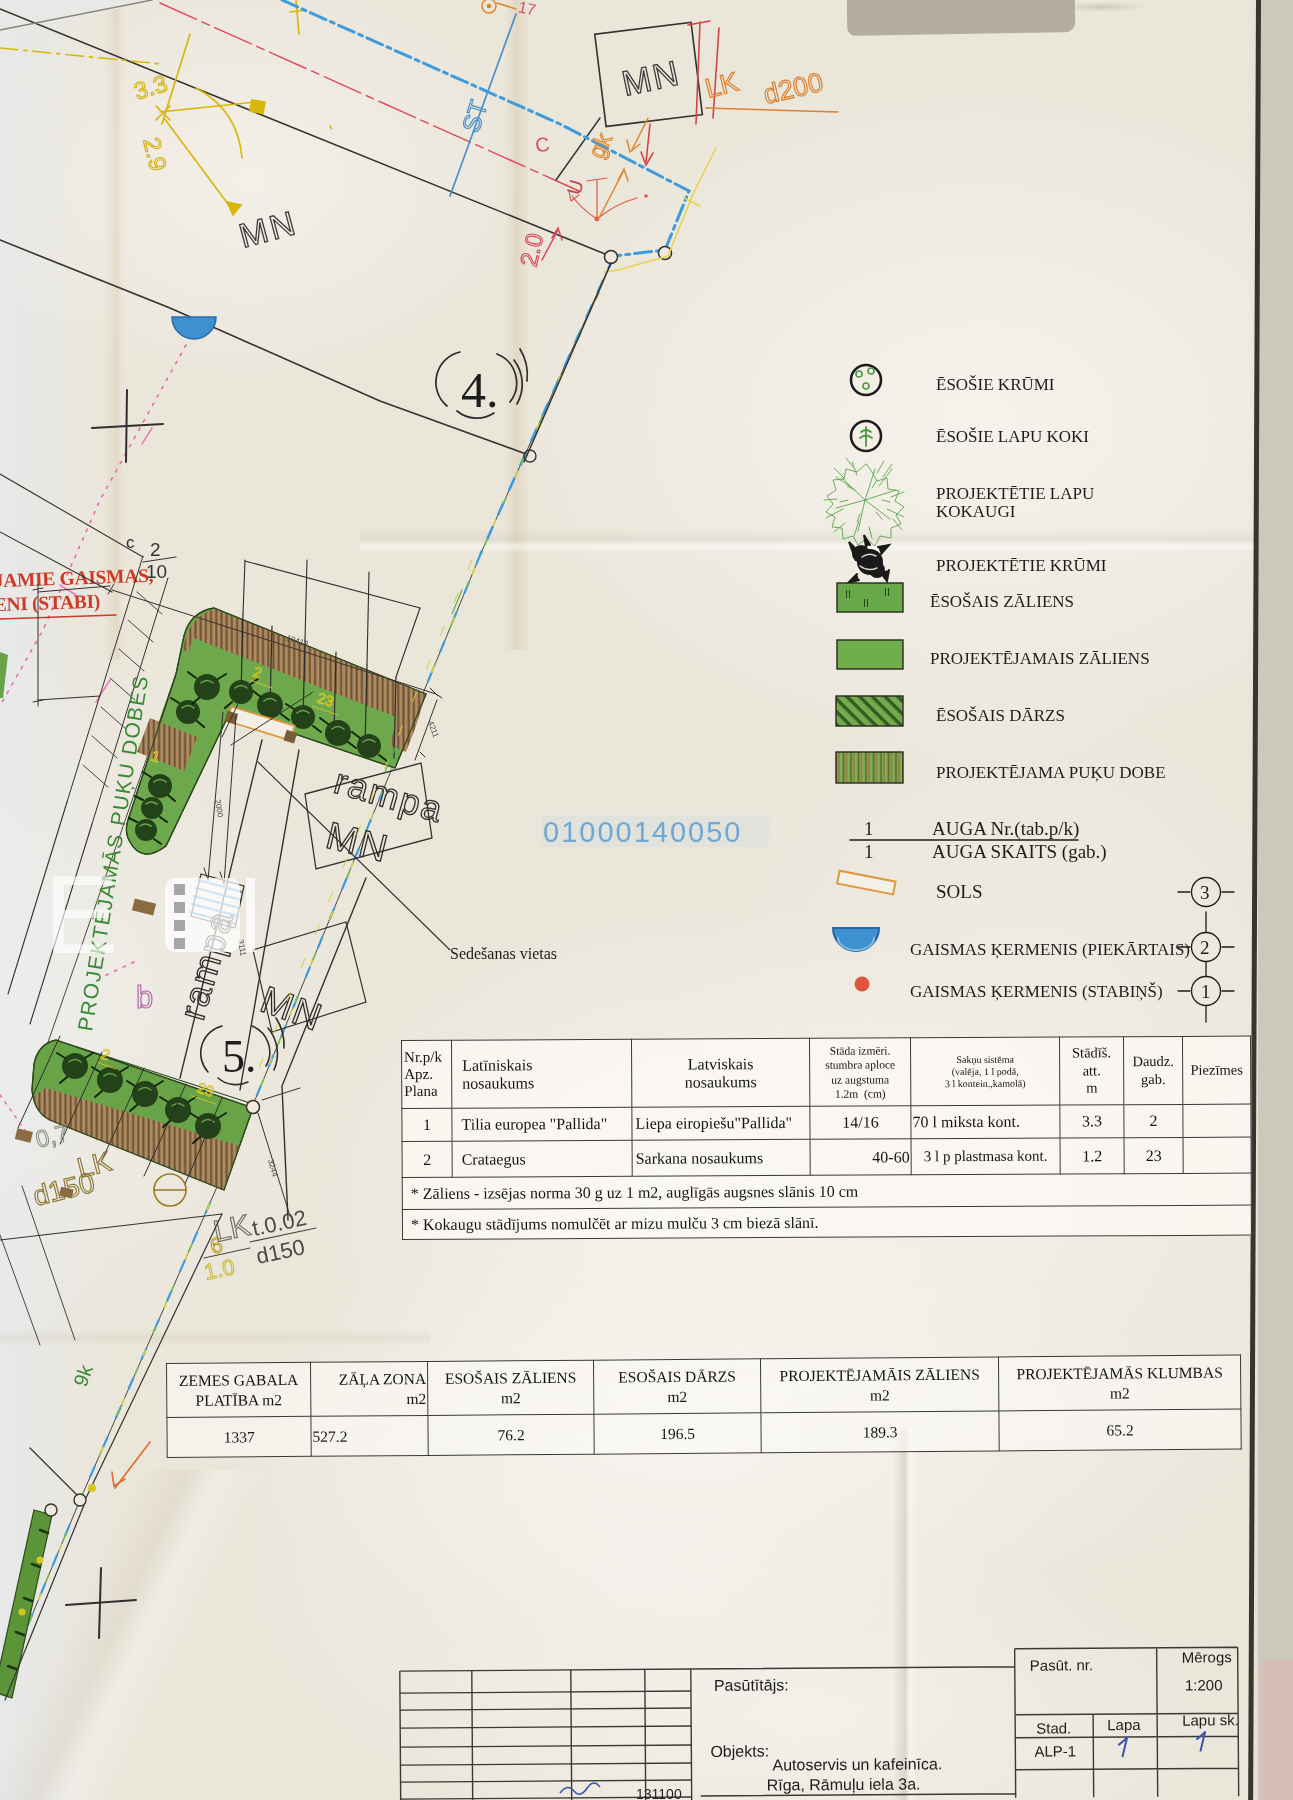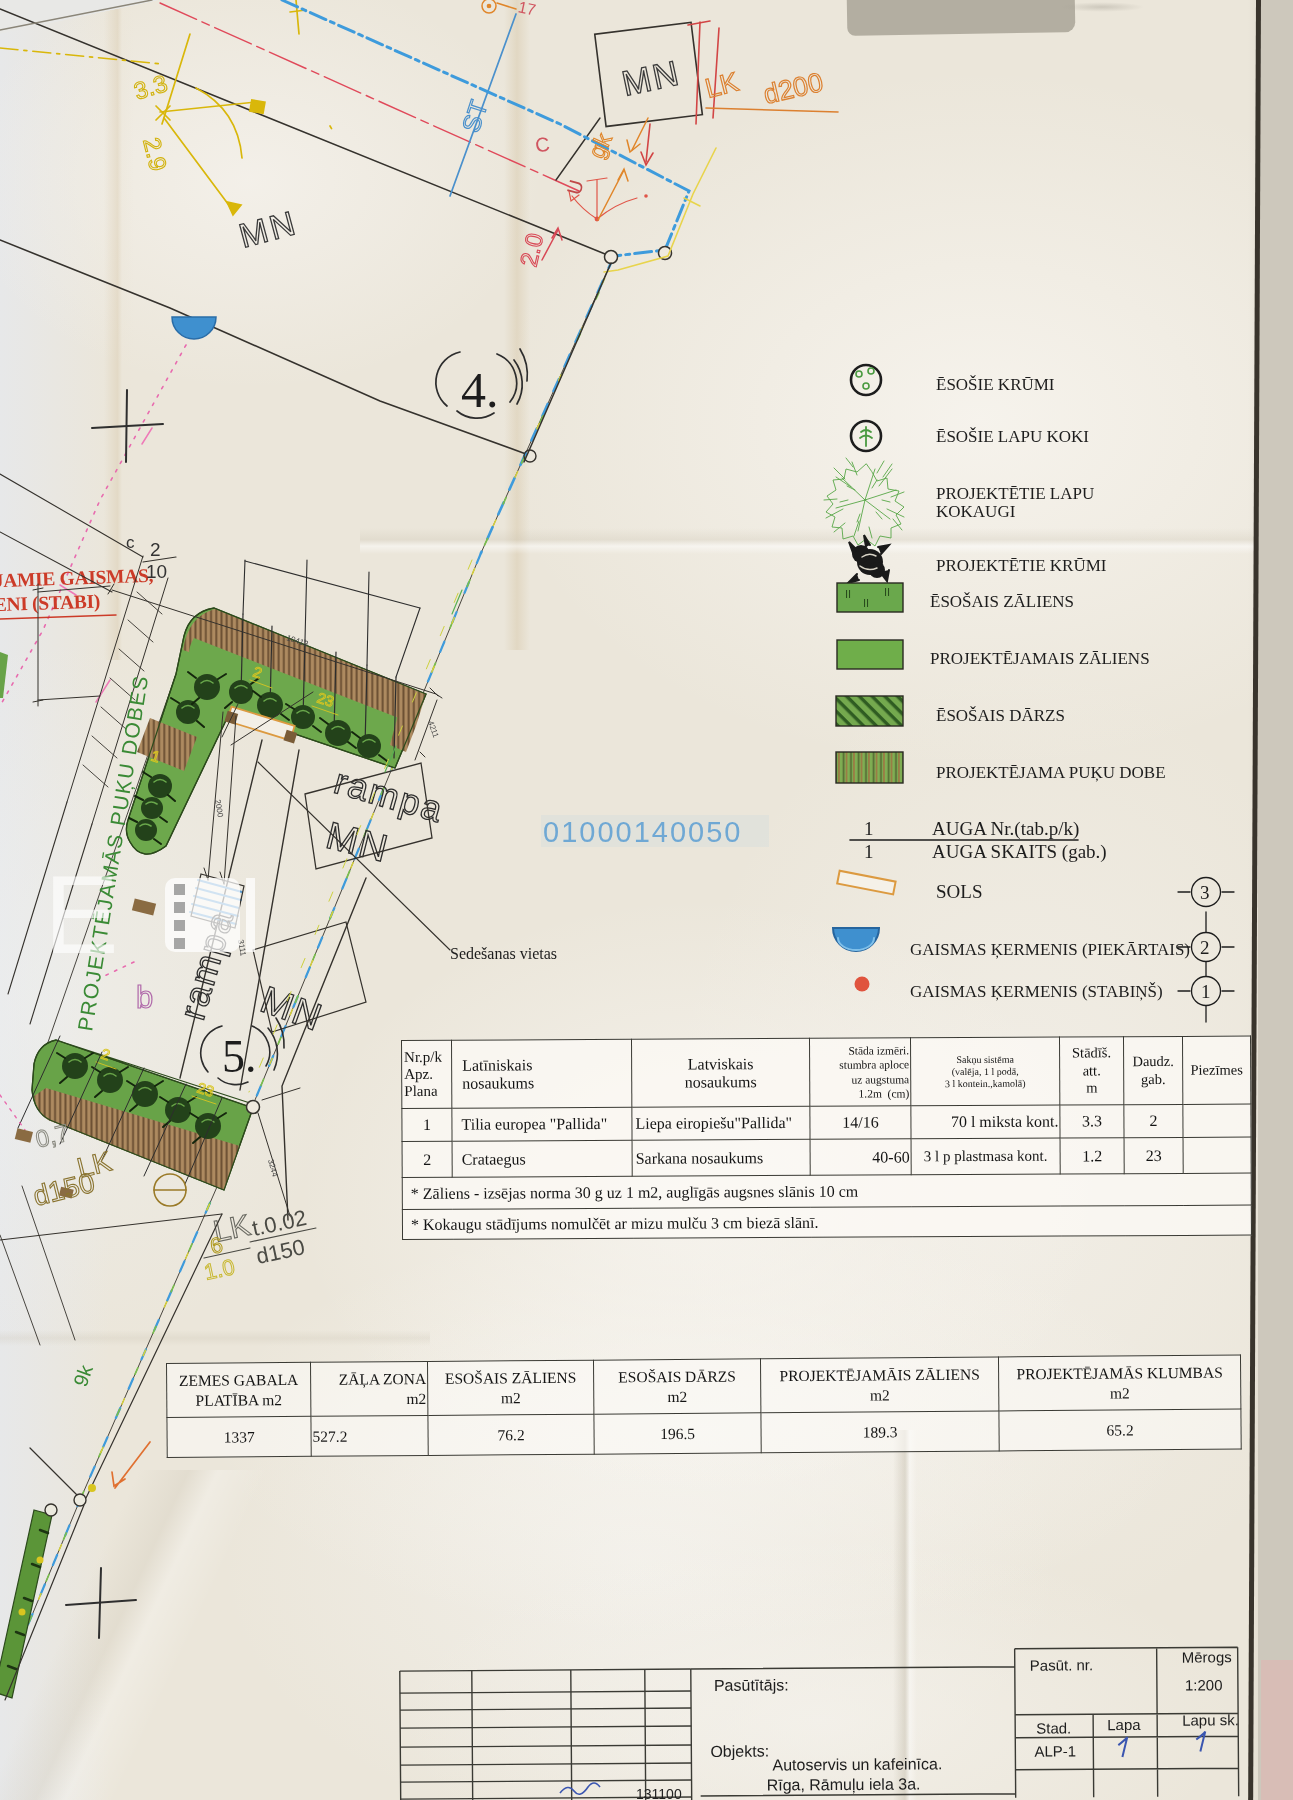--- a/index.html
+++ b/index.html
@@ -543,32 +543,32 @@
           <col style="width:149px">
           <col style="width:64px">
           <col style="width:59px">
           <col style="width:68px">
         </colgroup>
 <tbody>
           <tr style="height:68px">
   <td style="border:1.6px solid #3a3a34;padding:0 2px;font-size:15px;line-height:1.15">Nr.p/k Apz. Plana</td>
   <td style="border:1.6px solid #3a3a34;font-size:16px;padding-left:10px">Latīniskais<br>nosaukums</td>
   <td style="border:1.6px solid #3a3a34;font-size:16px;text-align:center">Latviskais<br>nosaukums</td>
-  <td style="border:1.6px solid #3a3a34;font-size:11.5px;text-align:right;line-height:1.25">Stāda izmēri.<br>stumbra aploce<br>uz augstuma<br>1.2m&nbsp;&nbsp;(cm)</td>
+  <td style="border:1.6px solid #3a3a34;font-size:11.5px;text-align:center;line-height:1.25">Stāda izmēri.<br>stumbra aploce<br>uz augstuma<br>1.2m&nbsp;&nbsp;(cm)</td>
   <td style="border:1.6px solid #3a3a34;font-size:10px;text-align:center;line-height:1.2">Sakņu sistēma<br>(valēja, 1 l podā,<br>3 l kontein.,kamolā)</td>
   <td style="border:1.6px solid #3a3a34;font-size:14.5px;text-align:center;line-height:1.2">Stādīš.<br>att.<br>m</td>
   <td style="border:1.6px solid #3a3a34;font-size:14.5px;text-align:center;line-height:1.2">Daudz.<br>gab.</td>
   <td style="border:1.6px solid #3a3a34;font-size:14.5px;text-align:center">Piezīmes</td>
 </tr>
 <tr style="height:33px;font-size:16px">
   <td style="border:1.6px solid #3a3a34;text-align:center">1</td>
   <td style="border:1.6px solid #3a3a34;padding-left:9px">Tilia europea "Pallida"</td>
   <td style="border:1.6px solid #3a3a34;padding-left:3px">Liepa eiropiešu"Pallida"</td>
   <td style="border:1.6px solid #3a3a34;text-align:center">14/16</td>
-  <td style="border:1.6px solid #3a3a34;text-align:right">70 l miksta kont.</td>
+  <td style="border:1.6px solid #3a3a34;text-align:left">70 l miksta kont.</td>
   <td style="border:1.6px solid #3a3a34;text-align:center">3.3</td>
   <td style="border:1.6px solid #3a3a34;text-align:center">2</td>
   <td style="border:1.6px solid #3a3a34"></td>
 </tr>
 <tr style="height:36px;font-size:16px">
   <td style="border:1.6px solid #3a3a34;text-align:center">2</td>
   <td style="border:1.6px solid #3a3a34;padding-left:9px">Crataegus</td>
   <td style="border:1.6px solid #3a3a34;padding-left:3px">Sarkana nosaukums</td>
   <td style="border:1.6px solid #3a3a34;text-align:right">40-60</td>
   <td style="border:1.6px solid #3a3a34;text-align:center;font-size:15px">3 l p plastmasa kont.</td>

